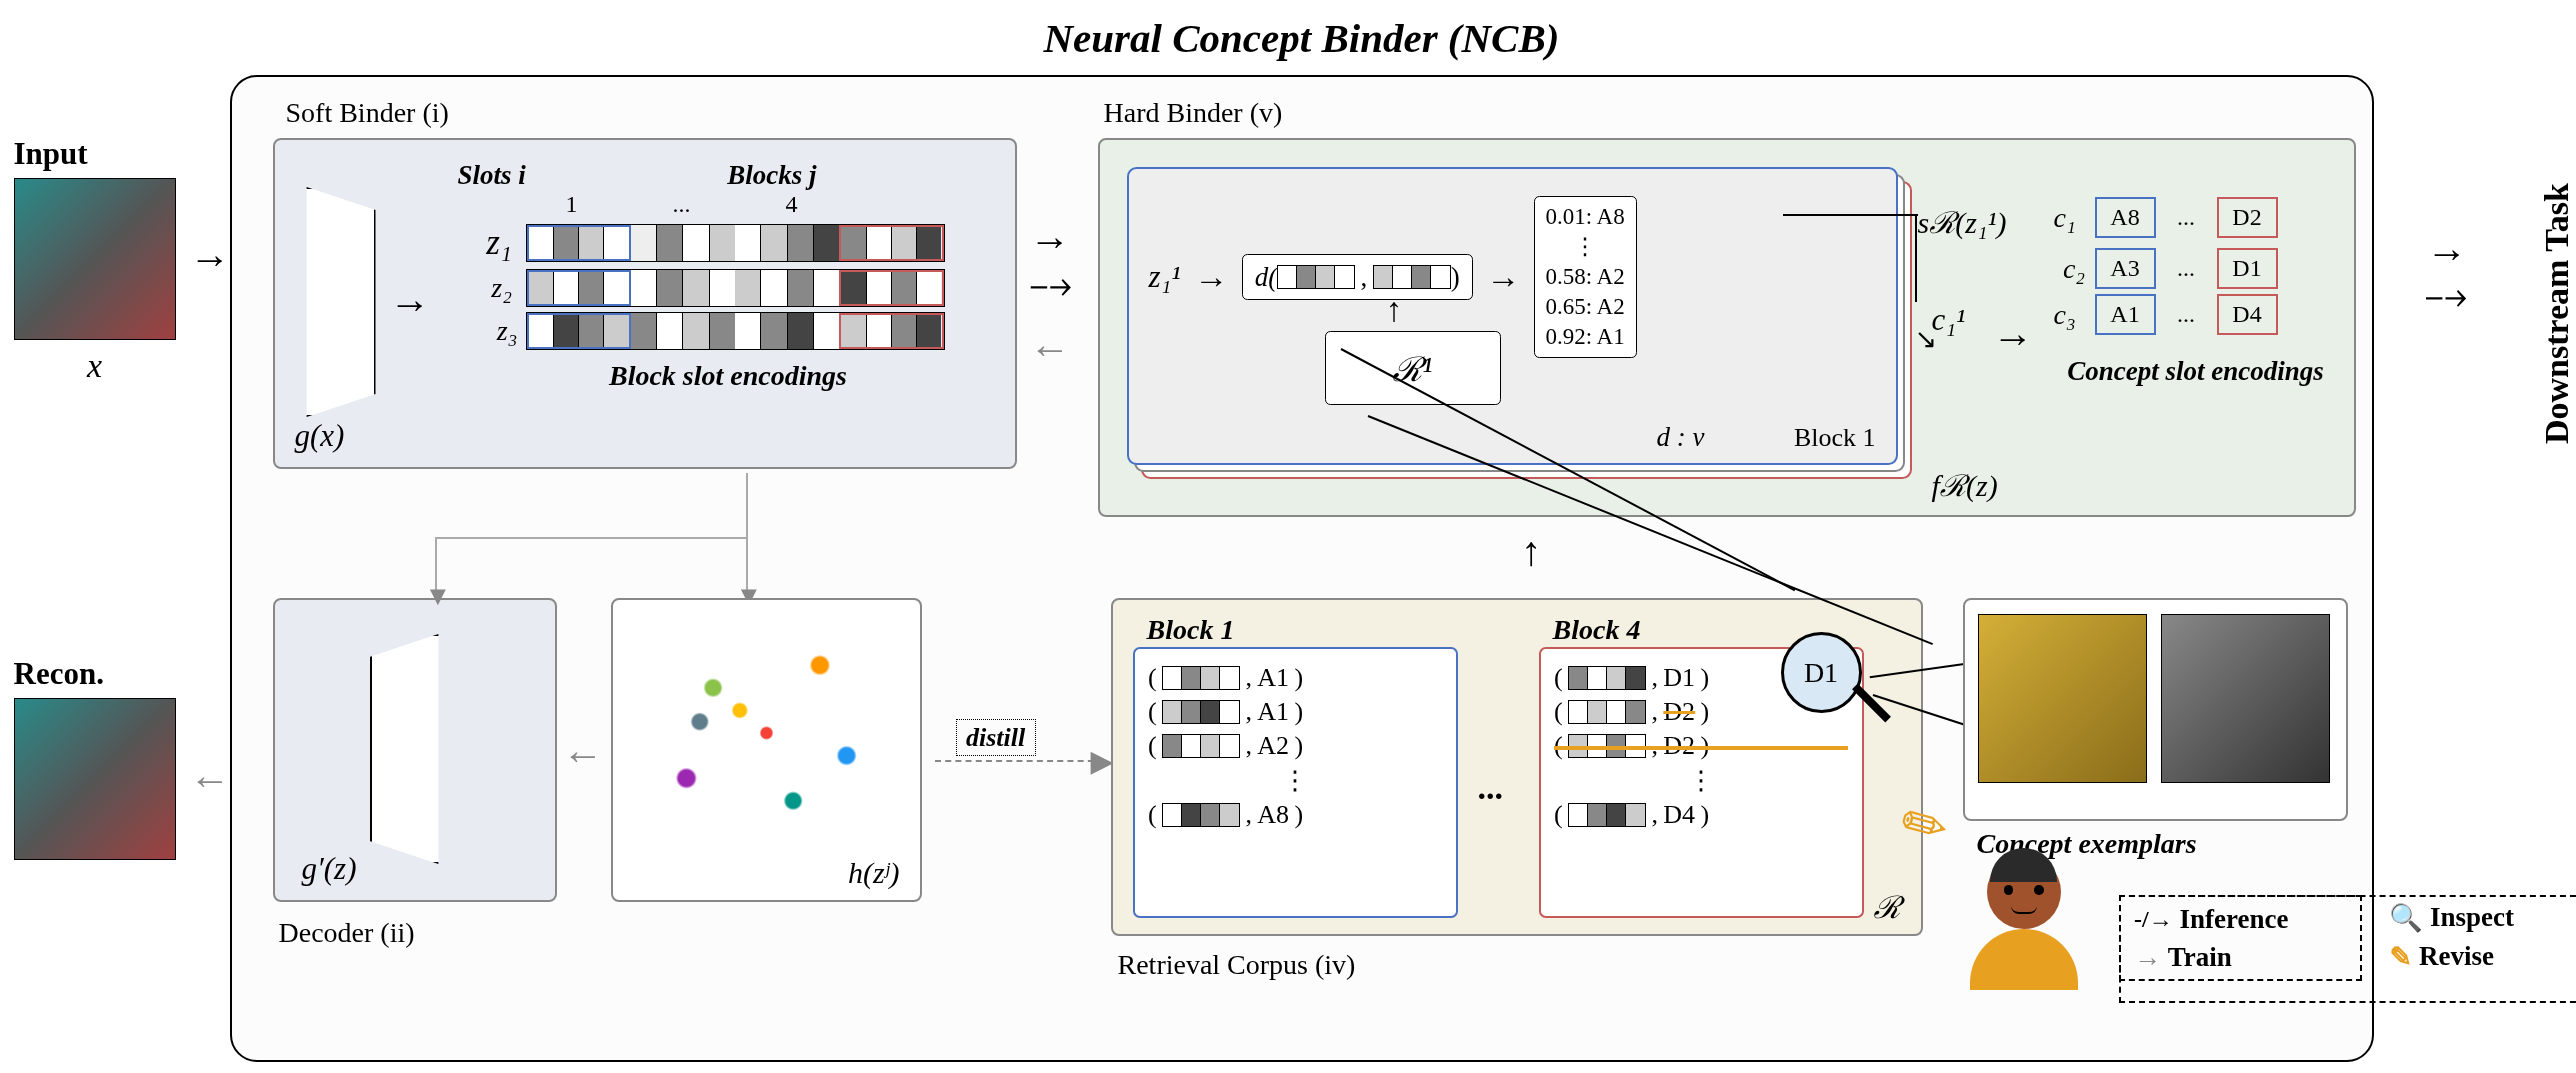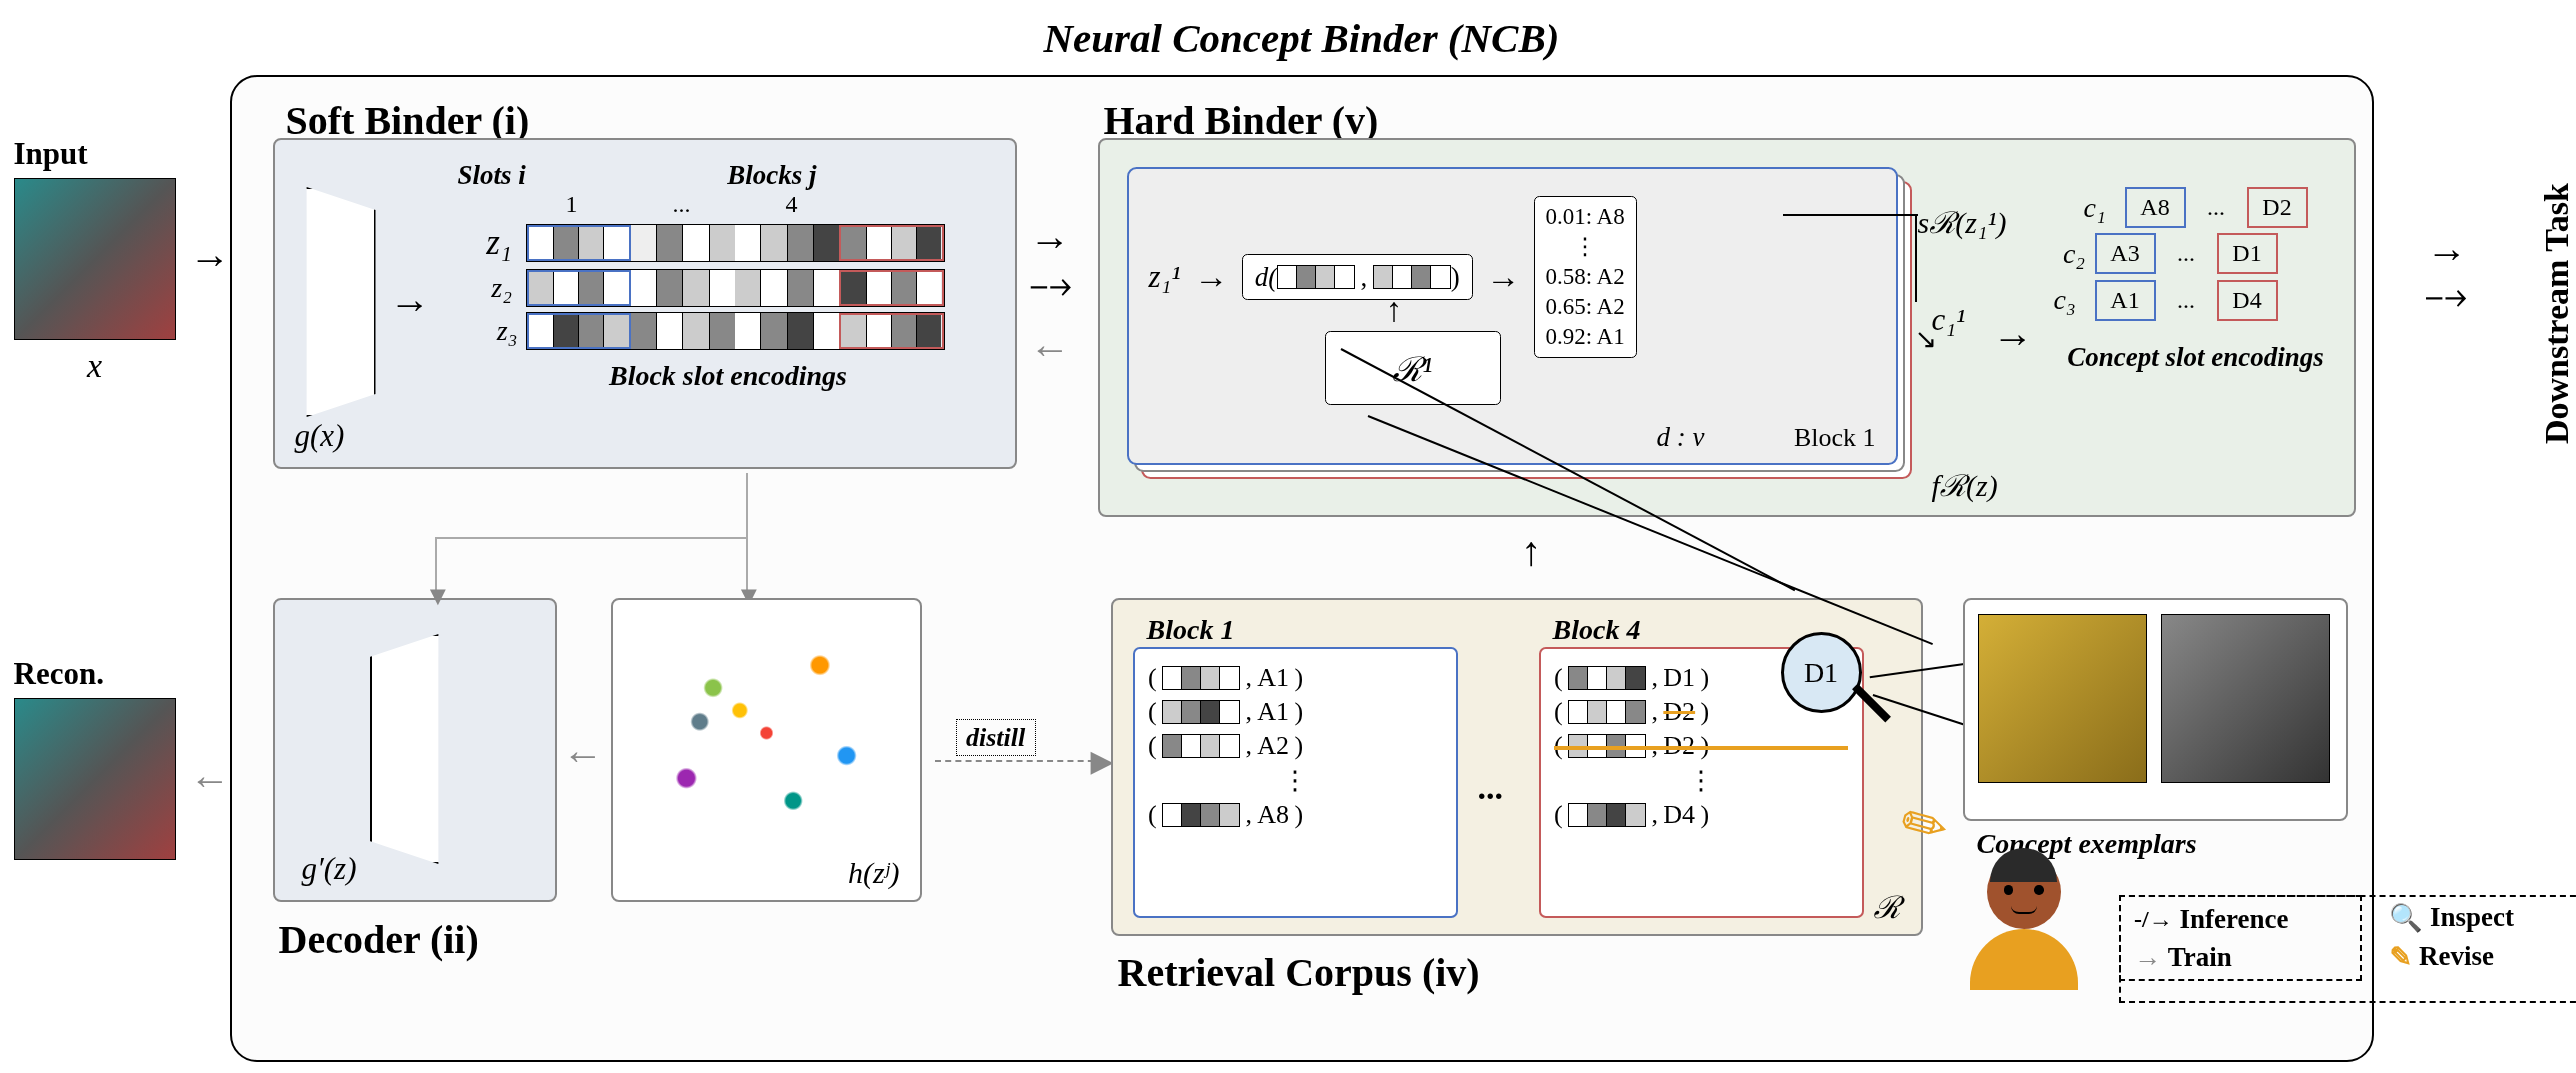--- a/index.html
+++ b/index.html
@@ -25,22 +25,22 @@
   .main-frame {
     border: 2.7px solid #000;
     border-radius: 27px;
     position: relative;
     height: 987px;
     margin-left: 216px;
     margin-right: 216px;
     background: #fcfcfc;
   }
   .section-label {
-    font-size: 40px;
-    font-weight: bold;
+    font-size: 28px;
+    font-weight: normal;
     position: absolute;
   }
   .inner-box {
     position: absolute;
     border: 2px solid #888;
     border-radius: 8px;
   }
   .soft-binder {
     top: 61px;
     left: 41px;
@@ -308,21 +308,21 @@
       </div>
 
       <div class="math" style="position:absolute; top:61px; left:818px; font-size:30px;">sℛ(z₁¹)</div>
       <div style="position:absolute; top:74px; left:683px; width:135px; border-top:2px solid #000;"></div>
       <div style="position:absolute; top:74px; left:815px; height:88px; border-left:2px solid #000;"></div>
       <div class="math" style="position:absolute; top:162px; left:832px; font-size:31px;">c₁¹</div>
       <div style="position:absolute; top:183px; left:815px; width:17px; text-align:left; font-size:27px;">↘</div>
       <div class="arrow" style="top:169px; left:893px;">→</div>
 
       <div style="position:absolute; top:47px; left:954px; width:284px;">
-        <div style="display:flex; align-items:center; margin:0 0;justify-content:center;">
+        <div style="display:flex; align-items:center; margin:10px 0;">
           <div class="math" style="width:41px; font-size:28px;">c₁</div>
           <div style="border:2.7px solid #4a72c4; width:61px; height:41px; display:flex;align-items:center;justify-content:center; font-size:24px;">A8</div>
           <div style="width:61px; text-align:center; font-size:24px;">...</div>
           <div style="border:2.7px solid #c45a5a; width:61px; height:41px; display:flex;align-items:center;justify-content:center; font-size:24px;">D2</div>
         </div>
         <div style="display:flex; align-items:center; margin:5.4px 0;">
           <div class="math" style="width:41px; font-size:28px;text-align:center;">c₂</div>
           <div style="border:2.7px solid #4a72c4; width:61px; height:41px; display:flex;align-items:center;justify-content:center; font-size:24px;">A3</div>
           <div style="width:61px; text-align:center; font-size:24px;">...</div>
           <div style="border:2.7px solid #c45a5a; width:61px; height:41px; display:flex;align-items:center;justify-content:center; font-size:24px;">D1</div>

